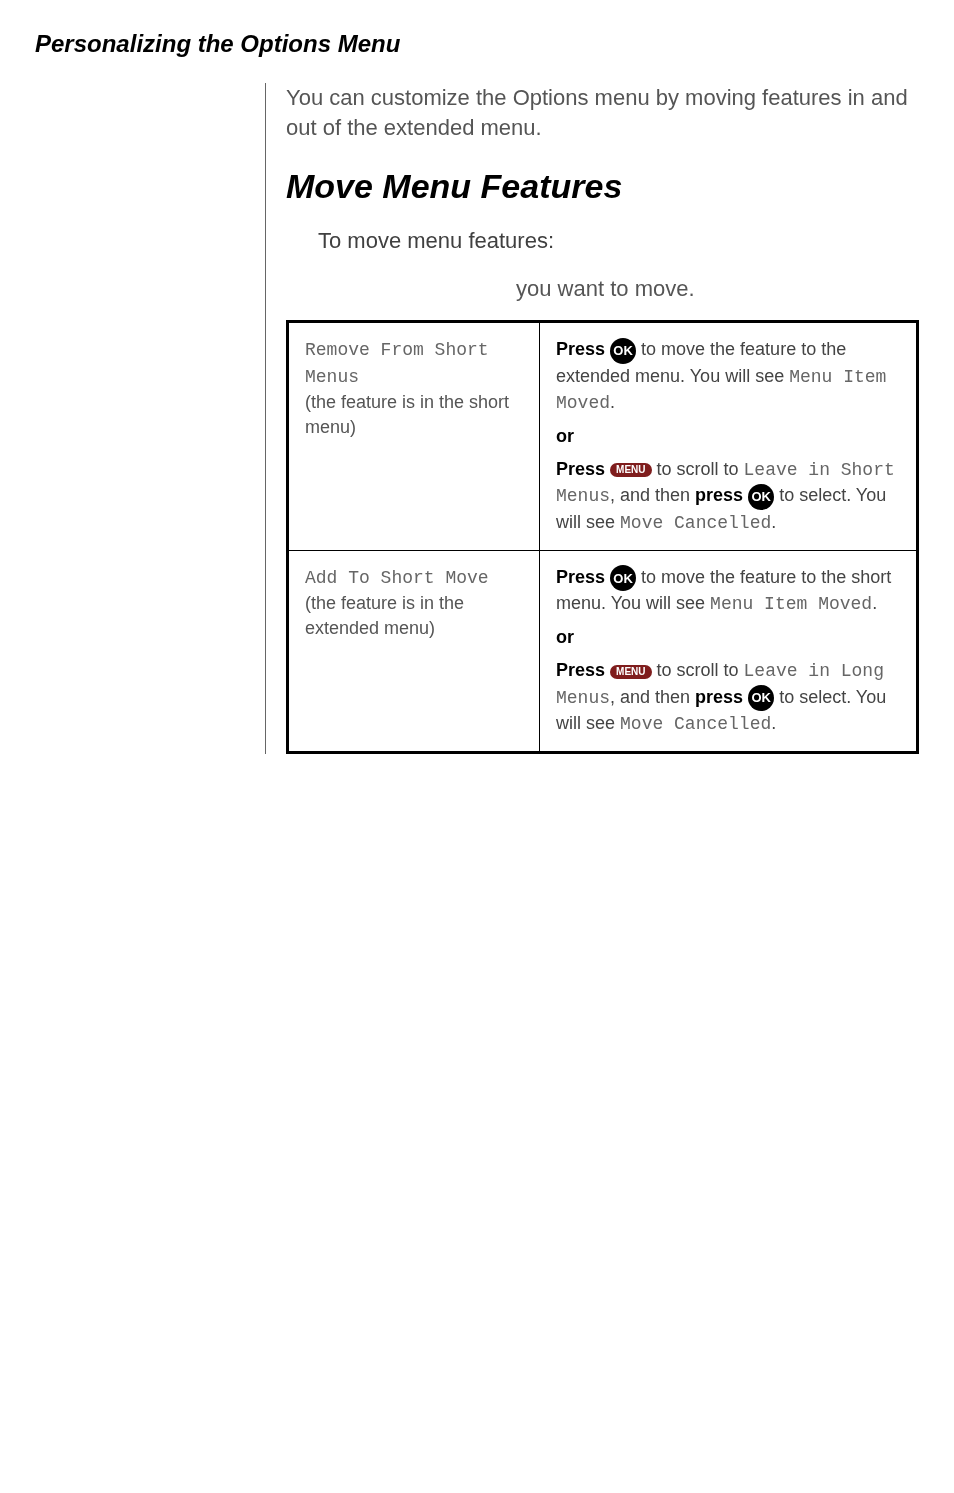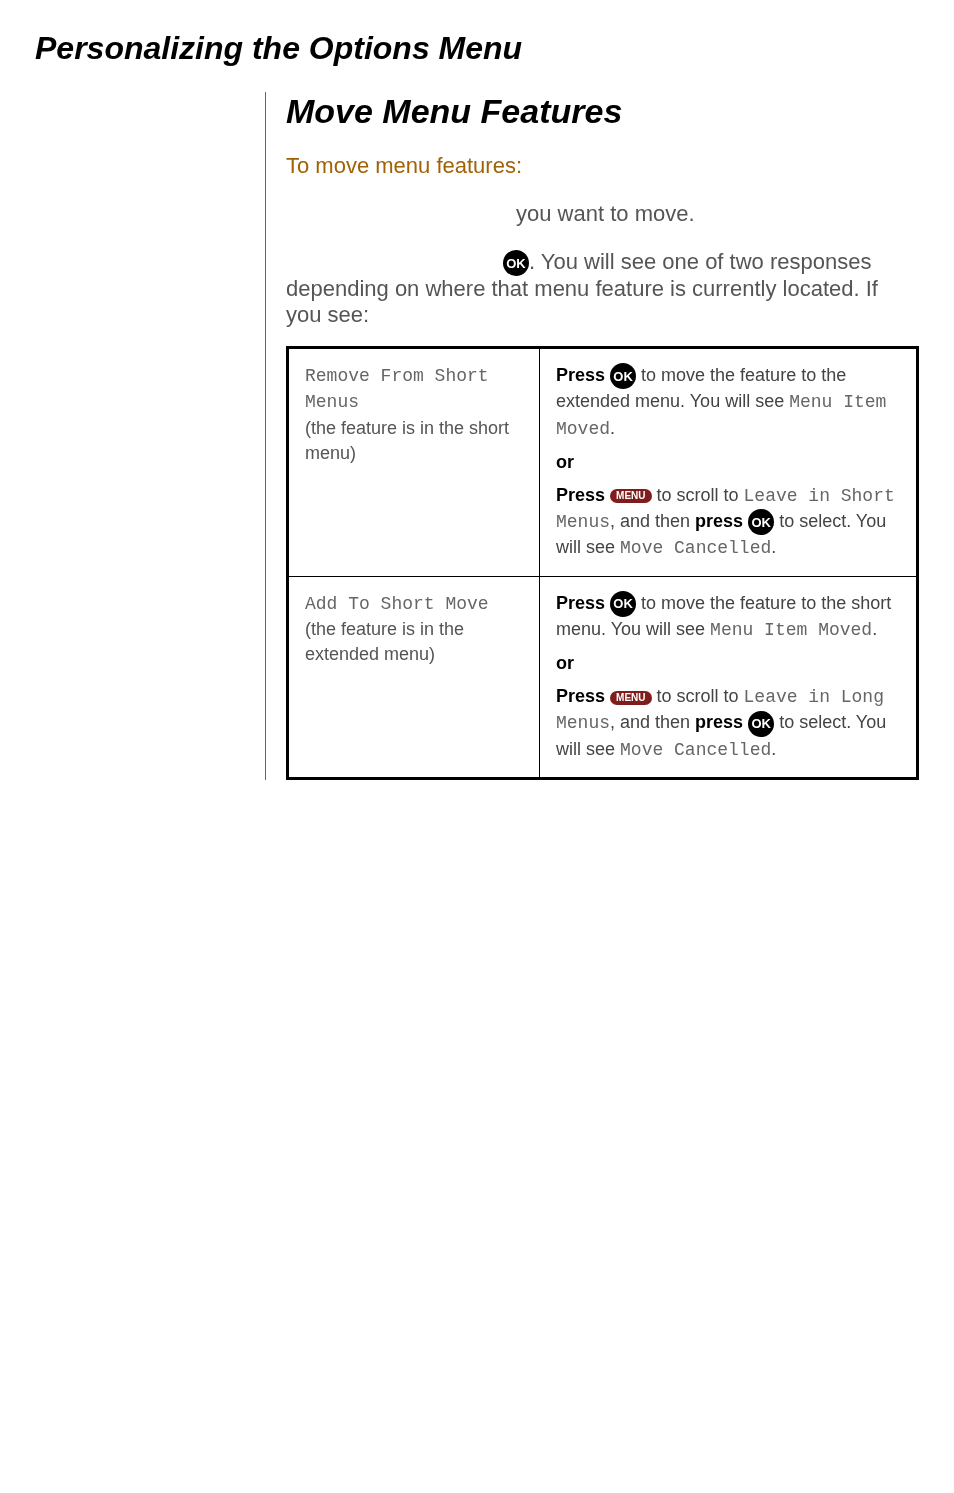--- a/index.html
+++ b/index.html
@@ -8,21 +8,21 @@
       padding: 30px 35px;
       font-family: Arial, Helvetica, sans-serif;
       color: #333;
       width: 954px;
       box-sizing: border-box;
       background: #fff;
     }
     h1 {
       font-style: italic;
       font-weight: bold;
-      font-size: 32px;
+      font-size: 24px;
       margin: 0 0 25px 0;
       color: #000;
     }
     .content {
       margin-left: 230px;
       border-left: 1px solid #666;
       padding-left: 20px;
     }
     .intro {
       font-size: 22px;
@@ -32,22 +32,23 @@
     }
     h2 {
       font-style: italic;
       font-weight: bold;
       font-size: 34px;
       margin: 0 0 12px 0;
       color: #000;
     }
     .subintro {
       font-size: 22px;
-      color: #a16207;
+      color: #404040;
       margin-bottom: 20px;
+      margin-left: 32px;
     }
     .stepline {
       font-size: 22px;
       color: #555;
       margin-bottom: 18px;
     }
     .stepline.multi {
       margin-left: 0;
       margin-bottom: 18px;
     }
@@ -118,30 +119,28 @@
       line-height: 1.4;
     }
   </style>
 </head>
 <body>
 
 <h1>Personalizing the Options Menu</h1>
 
 <div class="content">
 
+  <p class="intro">You can customize the Options menu by moving features in and out of the extended menu.</p>
 
   <h2>Move Menu Features</h2>
 
   <p class="subintro">To move menu features:</p>
 
   <p class="stepline" style="padding-left:230px;">you want to move.</p>
 
-  <p class="stepline multi">
-    <span style="display:inline-block; width:217px;"></span><span class="ok-badge">OK</span><span>. You will see one of two responses depending on where that menu feature is currently located. If you see:</span>
-  </p>
 
   <table class="options">
     <tbody>
         <tr>
       <td>
         <span class="mono">Remove From Short Menus</span><br>
         <span class="sub">(the feature is in the short menu)</span>
       </td>
       <td>
         <span class="bold">Press </span><span class="ok-badge">OK</span><span> to move the feature to the extended menu. You will see </span><span class="mono">Menu Item Moved</span><span>.</span>

